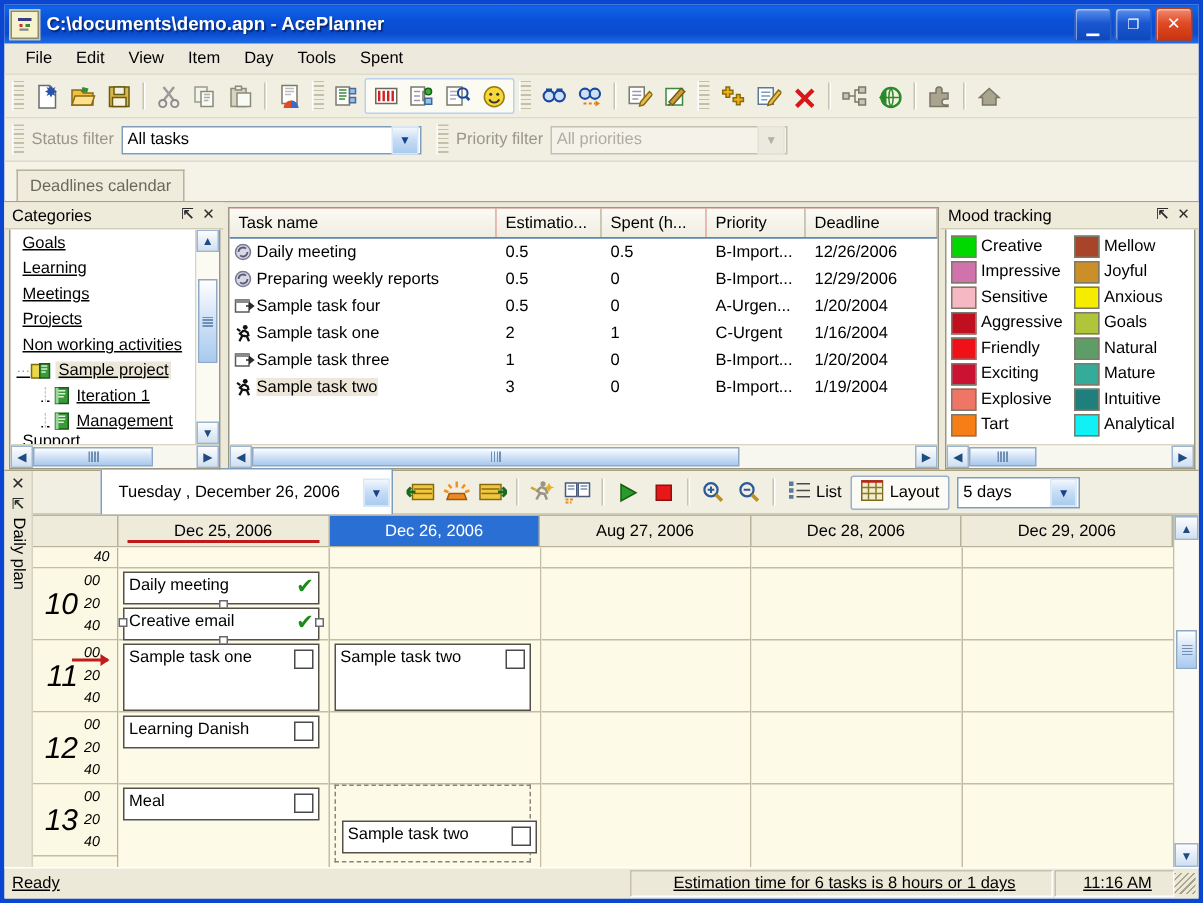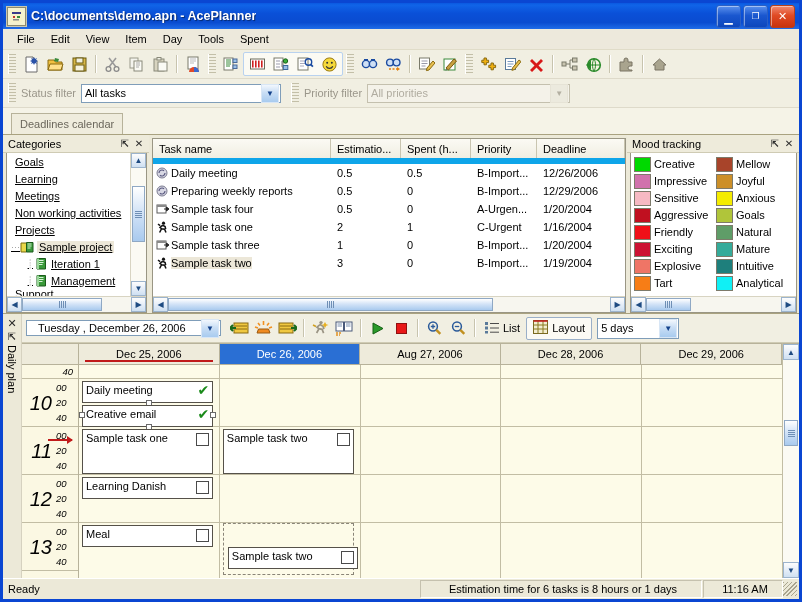--- a/index.html
+++ b/index.html
@@ -138,21 +138,21 @@
   .sbthumb .grv{width:7px;height:7px;
     background:repeating-linear-gradient(to right,#6f8fb5 0 1px,transparent 1px 2px);}
   .vthumb{width:13px;margin:1px;border:1px solid #8fa8c4;box-sizing:border-box;
     background:linear-gradient(to bottom,#ffffff,#d4e4f7 45%,#a9caee);
     display:flex;align-items:center;justify-content:center;}
   .vthumb .grv{width:7px;height:7px;
     background:repeating-linear-gradient(to bottom,#6f8fb5 0 1px,transparent 1px 2px);}
   
   #taskpanel{flex:1;display:flex;flex-direction:column;margin:0 1px 0 1px;padding-top:3px;}
   #tasklist{flex:1;border:1px solid #9a9684;background:#fff;display:flex;flex-direction:column;overflow:hidden;margin-left:2px;}
-  .lhdr{height:19px;flex:0 0 19px;display:flex;background:#ef4444;border-bottom:6px solid #0ea5e9;}
+  .lhdr{height:19px;flex:0 0 19px;display:flex;background:#ef4444;border-bottom:1px solid #0ea5e9;}
   .lhdr .hc{
     font-size:11px;color:#000;display:flex;align-items:center;padding-left:6px;
     border-right:1px solid #c9c5b0;box-sizing:border-box;white-space:nowrap;overflow:hidden;
     background:linear-gradient(to bottom,#fbfaf4,#f0eee2);
   }
   .lrows{flex:1;overflow:hidden;}
   .lrow{height:18px;display:flex;align-items:center;font-size:11px;color:#000;}
   .lrow .c{box-sizing:border-box;padding-left:6px;white-space:nowrap;overflow:hidden;display:flex;align-items:center;}
   .lrow .c.name{padding-left:3px;}
   .lrow .nm{white-space:nowrap;}
@@ -173,21 +173,21 @@
   #vtab .vx{font-size:11px;font-weight:bold;color:#2b2b2b;line-height:12px;}
   #vtab .vpin{font-size:10px;font-weight:bold;color:#2b2b2b;line-height:12px;margin-top:2px;}
   #vtab .vtext{
     writing-mode:vertical-rl;font-size:11px;color:#000;margin-top:2px;white-space:nowrap;
   }
   #plancol{flex:1;display:flex;flex-direction:column;min-width:0;}
   #plantoolbar{
     flex:0 0 28px;height:28px;background:#f1efe2;display:flex;align-items:center;
     padding-left:4px;border-bottom:1px solid #cfcbb4;
   }
-  #datecombo{width:195px;height:16px;margin-right:6px;}
+  #datecombo{width:195px;height:32px;margin-right:6px;margin-left:41px;}
   #datecombo .cval{font-size:11px;padding-left:8px;}
   .txtbtn{height:21px;display:flex;align-items:center;padding:0 6px;font-size:11px;color:#000;gap:4px;}
   .txtbtn.framed{border:1px solid #9aafc8;border-radius:2px;background:#fbfaf4;}
   #dayscombo{width:82px;height:21px;margin-left:5px;}
   
   #calwrap{flex:1;display:flex;min-height:0;background:#ece9d8;}
   #calmain{flex:1;display:flex;flex-direction:column;min-width:0;border-top:1px solid #b7b29a;}
   #dayhdr{height:20px;flex:0 0 20px;display:flex;background:#eeebdb;border-bottom:1px solid #b7b29a;}
   #dayhdr .gutterpad{width:56px;flex:0 0 56px;border-right:1px solid #b7b29a;background:#eeebdb;}
   #dayhdr .dh{
@@ -224,21 +224,21 @@
      display:flex;align-items:center;justify-content:center;}
   .cb.checked{border:none;color:#1a8a1a;font-size:14px;font-weight:bold;line-height:11px;}
   .handle{position:absolute;width:6px;height:6px;background:#fff;border:1px solid #6a6a6a;box-sizing:border-box;}
   .ghost{position:absolute;left:3px;right:6px;border:1px dashed #8a8578;box-sizing:border-box;background:transparent;}
   #calvsb{width:16px;flex:0 0 16px;background:#f4f2e9;border-left:1px solid #c2bda4;
     display:flex;flex-direction:column;border-top:1px solid #b7b29a;}
   #calvsb .sbtrackv{flex:1;background:#fbfaf3;display:flex;flex-direction:column;}
   
   #statusbar{
     flex:0 0 20px;height:20px;background:#ece9d8;display:flex;align-items:center;
-    border-top:1px solid #fff;font-size:11px;color:#000;
+    border-top:1px solid #fff;font-size:11px;color:#000;text-decoration:underline;
   }
   #statusbar .sp{box-sizing:border-box;height:18px;display:flex;align-items:center;padding-left:4px;
     border:1px solid #c5c1ae;border-right-color:#fff;border-bottom-color:#fff;margin:1px 0 1px 1px;}
   #statusbar .sp.flex{flex:1;border:none;}
   .sizer{width:14px;height:14px;margin-left:auto;margin-right:2px;
     background:repeating-linear-gradient(135deg,#a9a48e 0 1px,transparent 1px 3px);}
 </style>
 </head>
 <body>
 
@@ -481,21 +481,21 @@
 
   <div id="filterbar">
     <div class="grip"></div>
     <div class="flabel">Status filter</div>
     <div class="combo" style="width:200px;">
       <div class="cval">All tasks</div>
       <div class="carrow">▼</div>
     </div>
     <div class="grip" style="margin-left:10px;"></div>
     <div class="flabel">Priority filter</div>
-    <div class="combo disabled" style="width:203px;">
+    <div class="combo disabled" style="width:158px;">
       <div class="cval">All priorities</div>
       <div class="carrow">▼</div>
     </div>
   </div>
 
   <div id="tabrow">
     <div class="tab">
       <span>Deadlines calendar</span>
     </div>
   </div>
@@ -518,25 +518,25 @@
             <div class="trow">
               <span class="tind" style="width:4px;"></span>
               <span>Learning</span>
             </div>
             <div class="trow">
               <span class="tind" style="width:4px;"></span>
               <span>Meetings</span>
             </div>
             <div class="trow">
               <span class="tind" style="width:4px;"></span>
-              <span>Non working activities</span>
+              <span>Projects</span>
             </div>
             <div class="trow">
               <span class="tind" style="width:4px;"></span>
-              <span>Projects</span>
+              <span>Non working activities</span>
             </div>
             <div class="trow sel">
               <span style="width:8px;display:inline-block;color:#999;font-size:9px;">···</span>
               <span class="ico">
                 <svg width="14" height="13" viewBox="0 0 14 13">
                     <path d="M1 3h5.5v9H1z" fill="#e8d84a" stroke="#7a6a10"></path>
                     <path d="M6.5 2.5h6.5V12H6.5z" fill="#3a9a3a" stroke="#1a5a1a"></path>
                     <path d="M7.5 4h4M7.5 6h4M7.5 8h3" stroke="#d8f0d8"></path>
                   </svg>
               </span>

